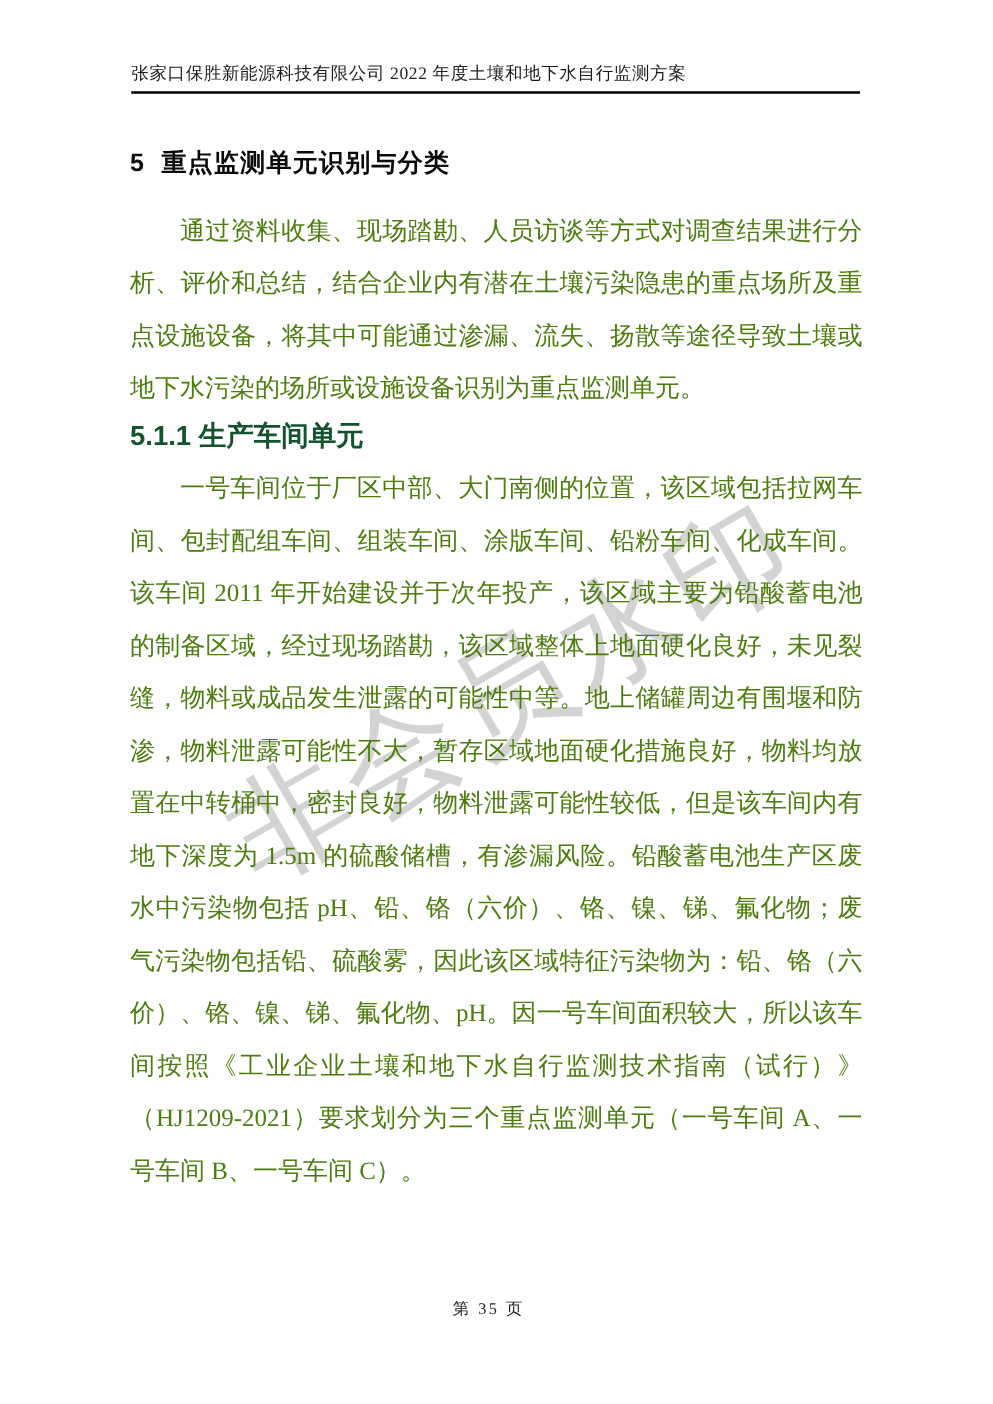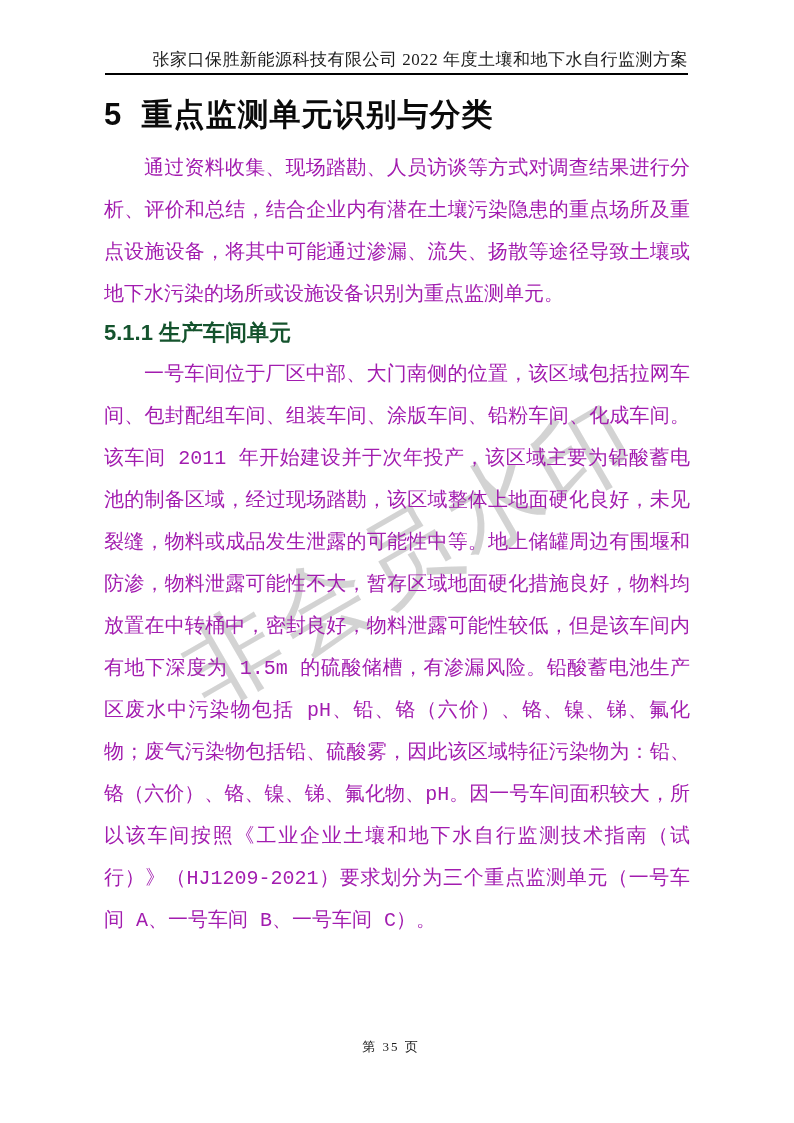--- a/index.html
+++ b/index.html
@@ -32,42 +32,42 @@
     white-space: nowrap;
     transform: rotate(-30deg);
     z-index: 0;
     user-select: none;
   }
   .header {
     position: absolute;
     left: 105px;
     right: 106px;
     top: 52px;
-    text-align: right;
-    font-size: 17px;
+    text-align: left;
+    font-size: 14px;
     line-height: 16px;
     letter-spacing: 0.5px;
     color: #1c1c1c;
     border-bottom: 2px solid #000;
     padding-bottom: 5px;
     z-index: 1;
   }
   .content {
     position: absolute;
     left: 104px;
     width: 586px;
     top: 90px;
     z-index: 1;
   }
   .content h1 {
-    margin: 6px 0 0 0;
+    margin: 22px 0 0 0;
     font-family: "Liberation Sans", sans-serif;
     font-weight: bold;
     color: #0a0a0a;
-    font-size: 31px;
+    font-size: 20px;
     line-height: 38px;
     letter-spacing: 1px;
     white-space: pre-wrap;
   }
   .content h2 {
     margin: 18px 0 0 0;
     font-family: "Liberation Sans", sans-serif;
     font-weight: bold;
     color: #0a0a0a;
     font-size: 22px;
@@ -82,22 +82,21 @@
     font-size: 22px;
     line-height: 28px;
     white-space: pre-wrap;
   }
   .content p {
     margin: 0;
     font-size: 20px;
     line-height: 42px;
     text-align: justify;
     text-indent: 2em;
-    color: #a21caf;
-    font-family: Liberation Mono, monospace;
+    color: #4d7c0f;
   }
   .content p.para-5-1 { margin-top: 14px; }
   .content p.para-w1  { margin-top: 7px; }
   .content p.para-w2  { margin-top: 2px; }
   .footer {
     position: absolute;
     left: 0;
     right: 12px;
     top: 1038px;
     text-align: center;

